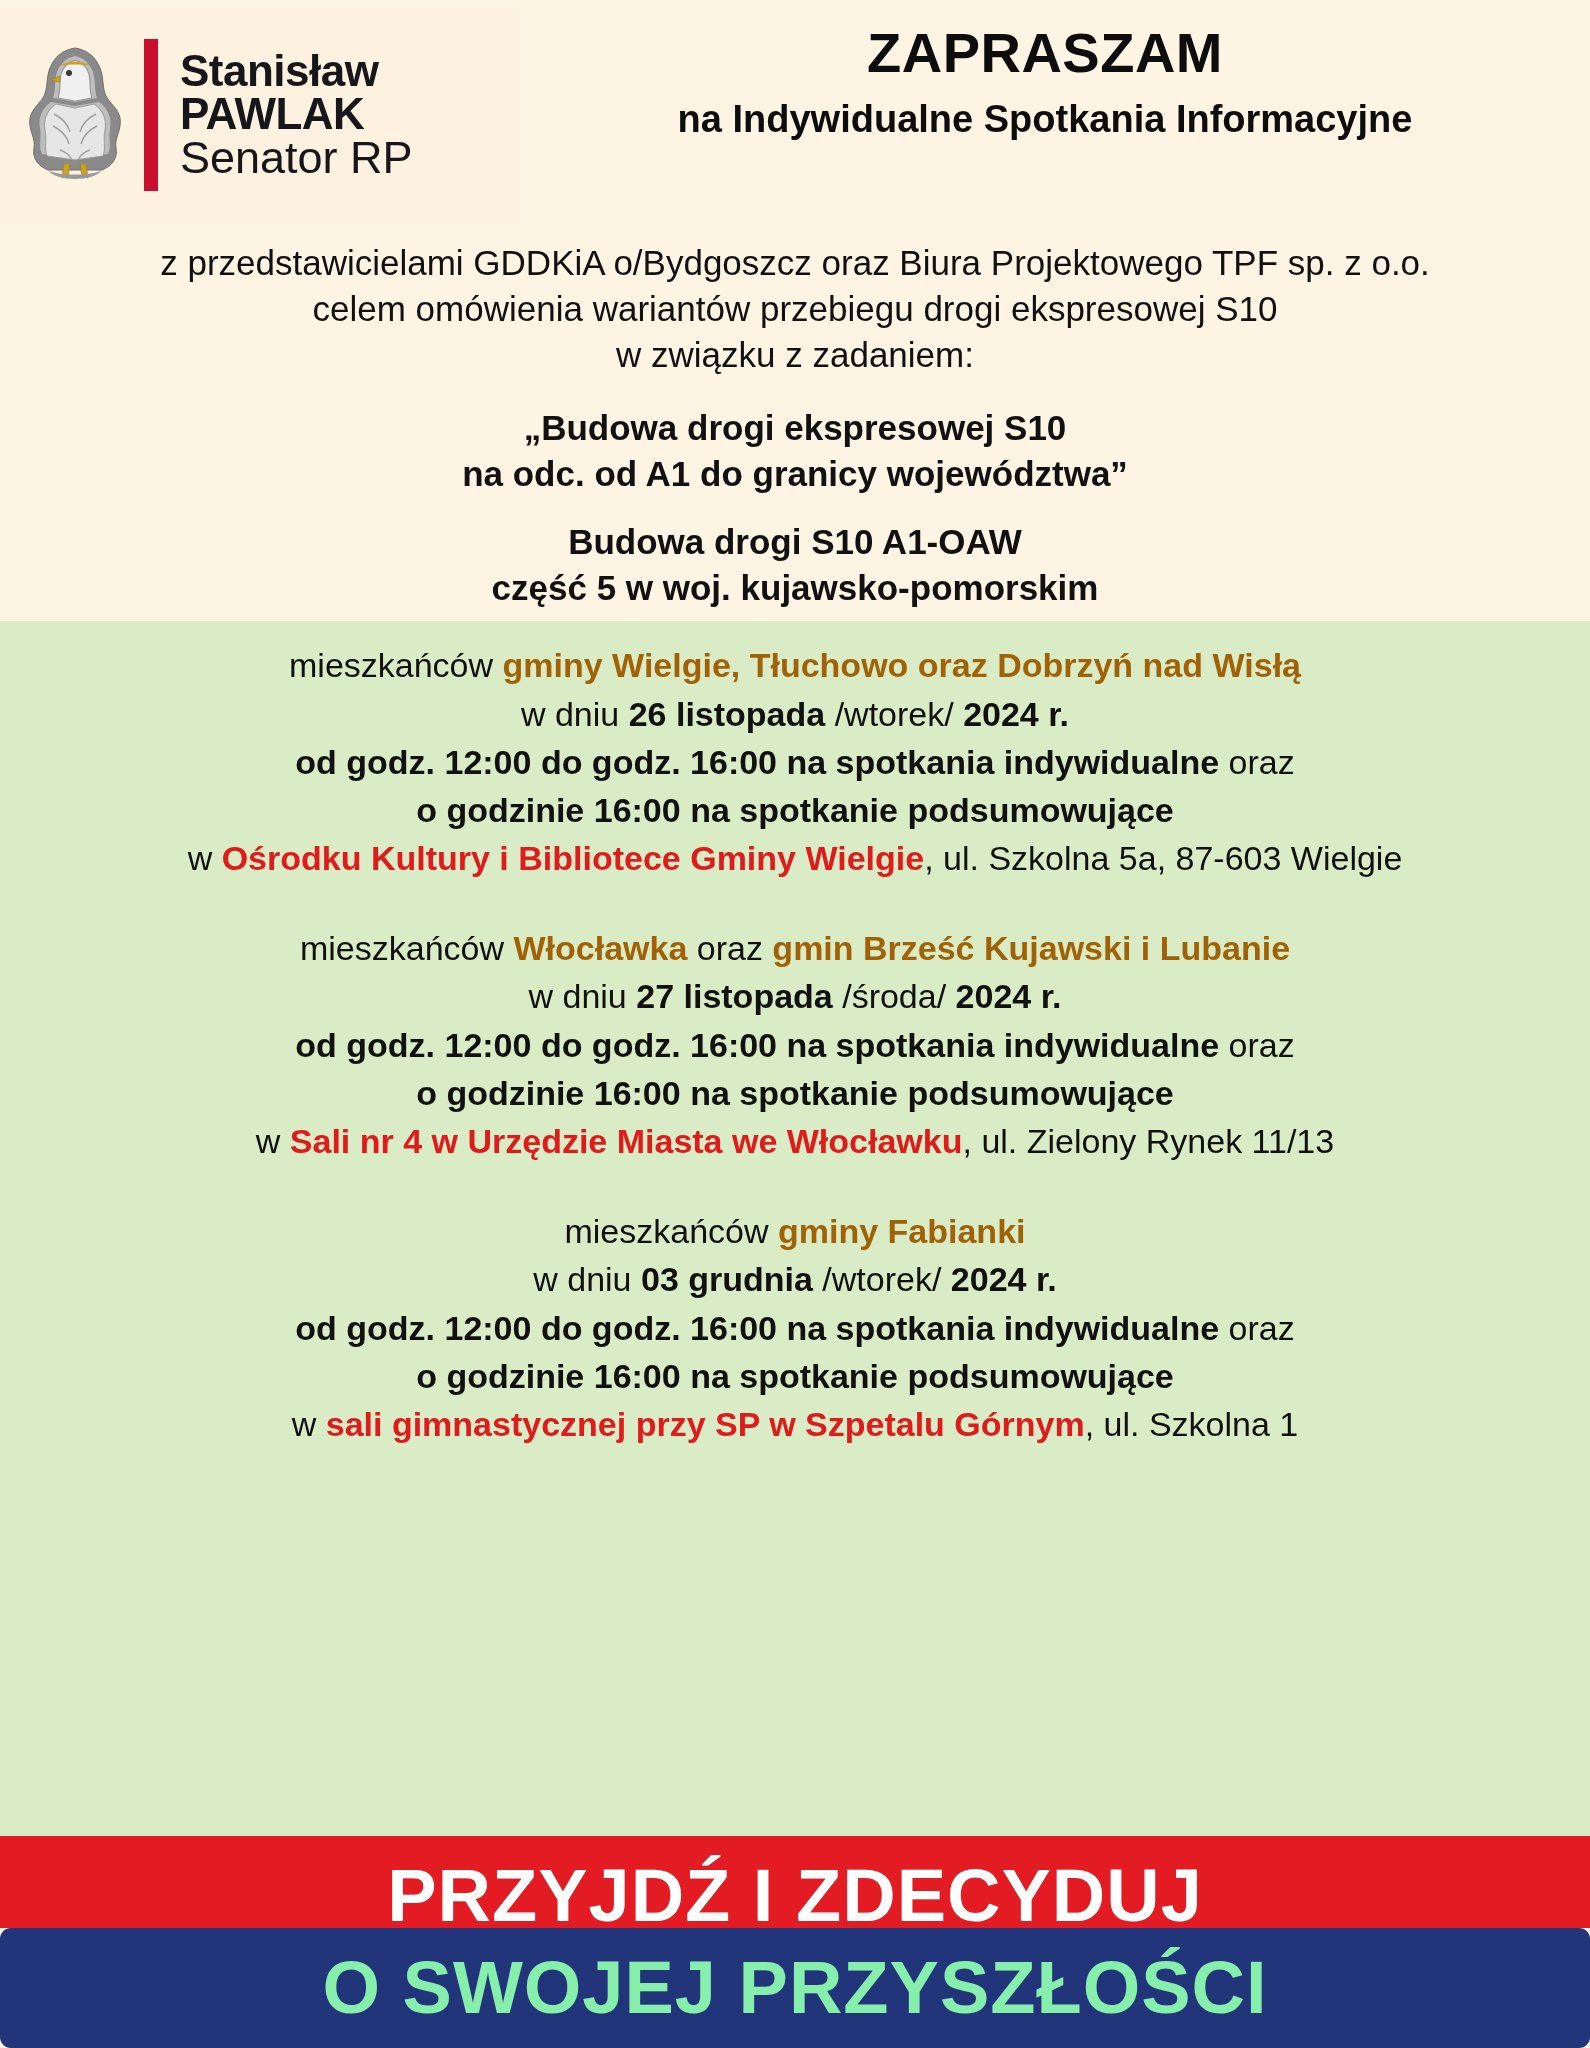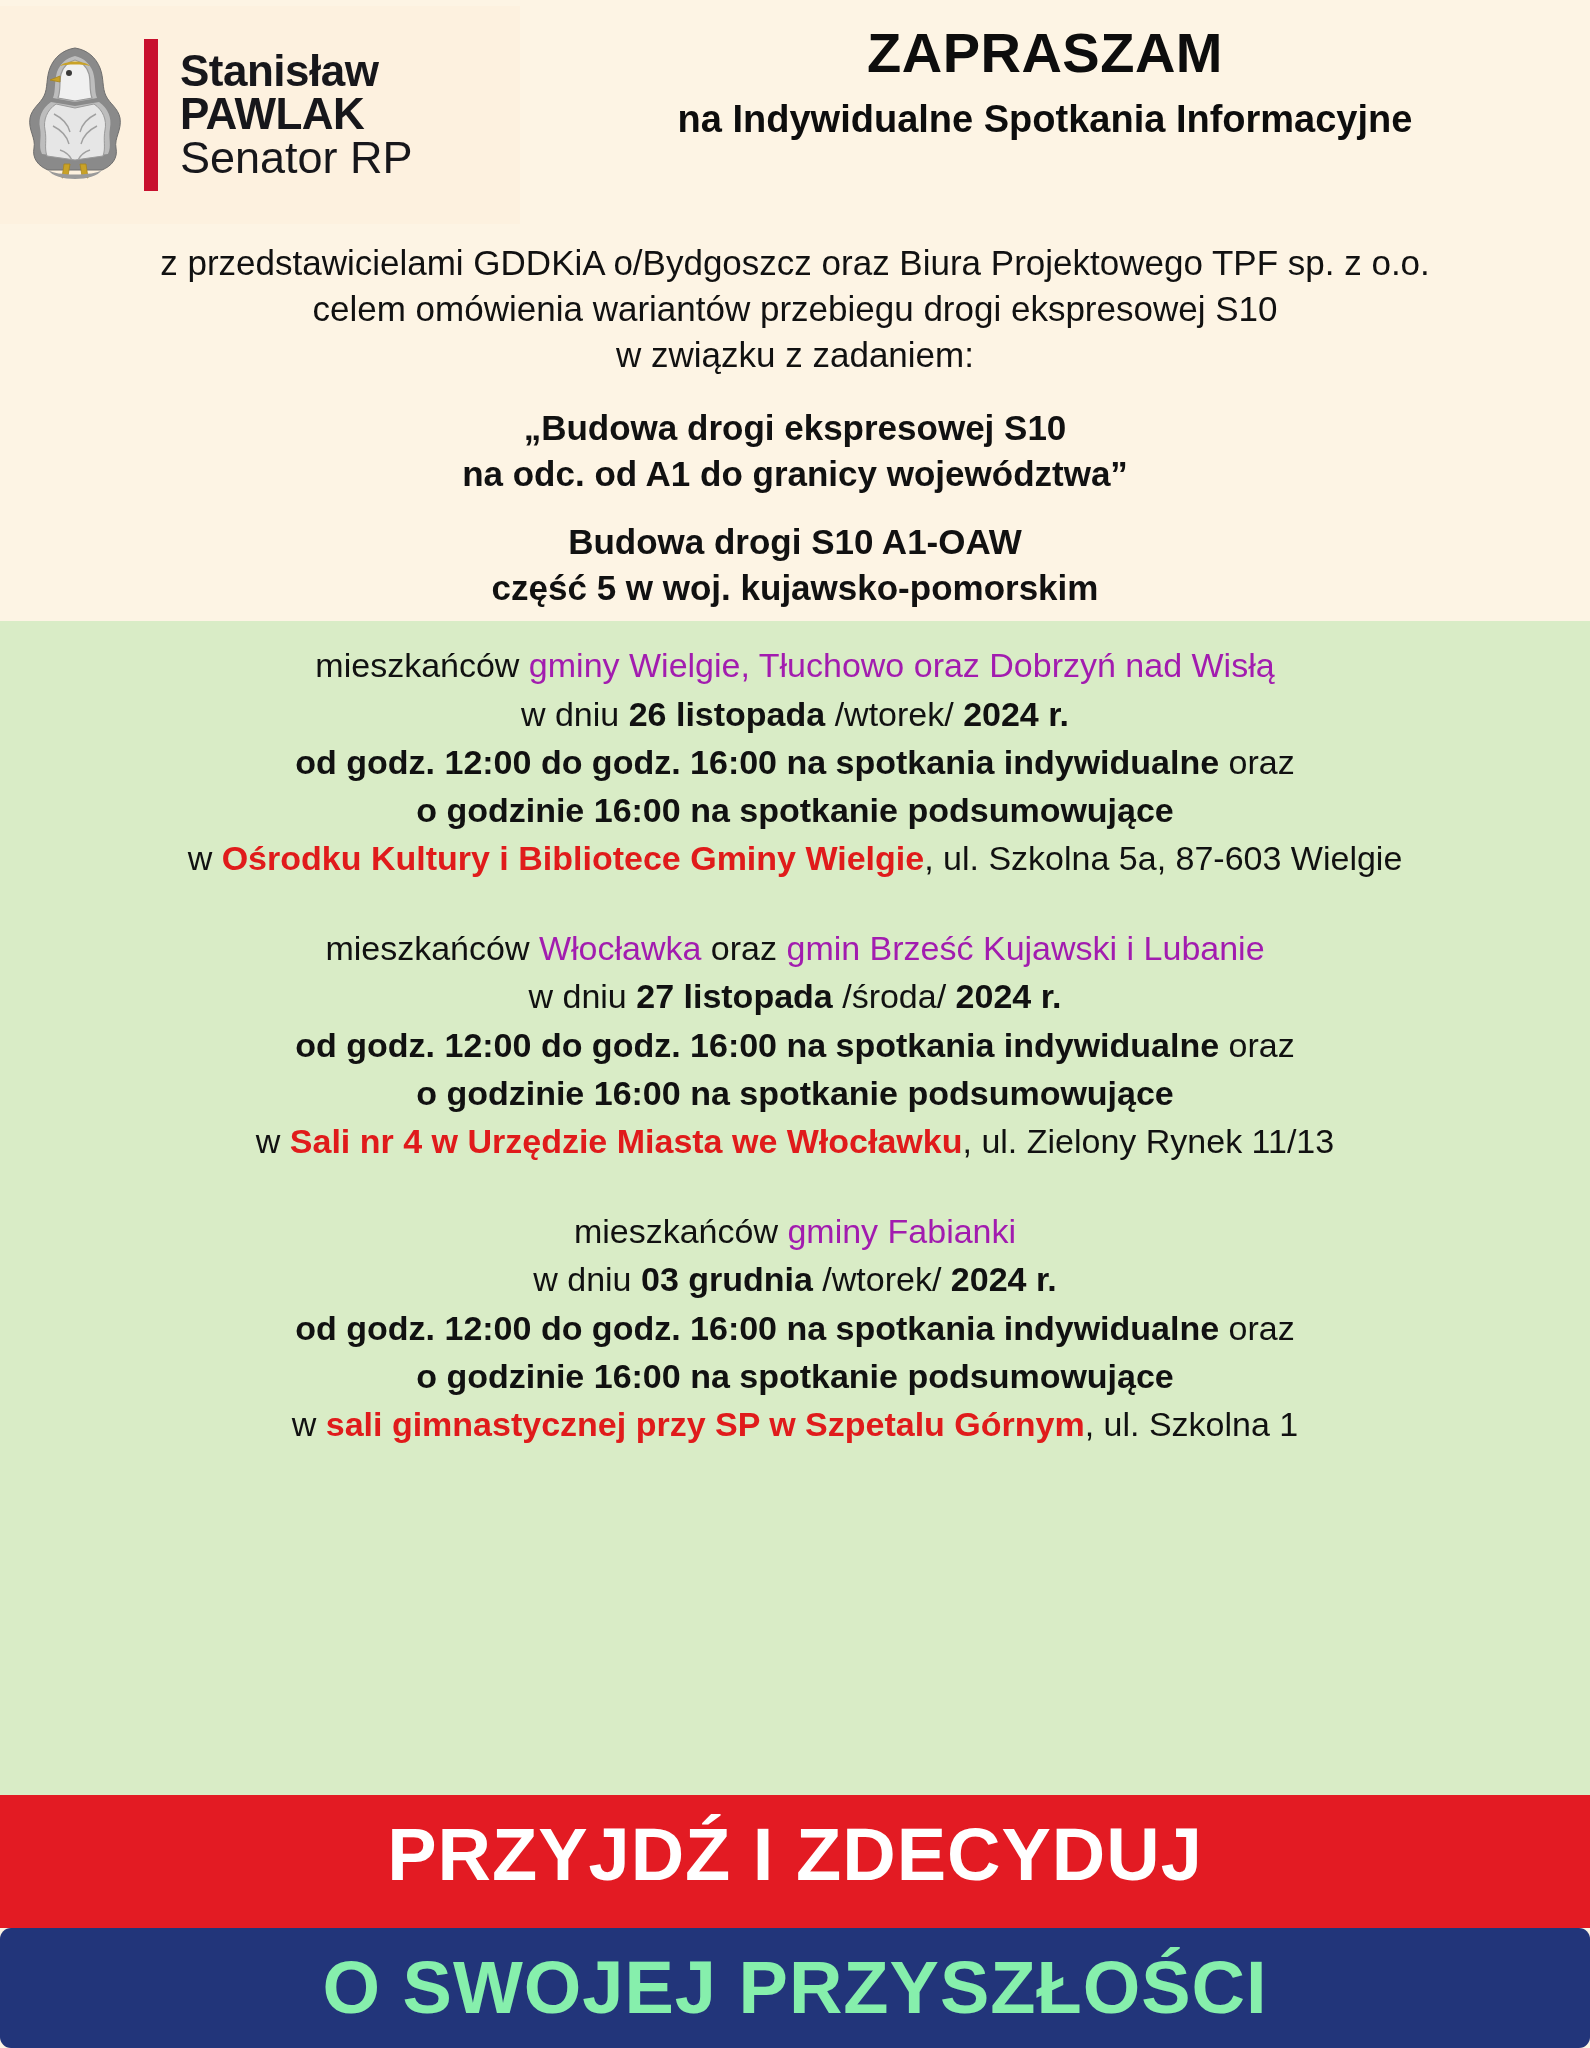--- a/index.html
+++ b/index.html
@@ -147,32 +147,32 @@
     margin-bottom: 46px;
   }
   .meeting:last-child { margin-bottom: 0; }
   .m-line {
     font-size: 34px;
     color: #111;
     line-height: 1.3;
     margin: 0 0 4px 0;
   }
   .m-bold { font-weight: 700; }
-  .m-blue { color: #a21caf; font-weight: 400; }
+  .m-blue { color: #a16207; font-weight: 700; }
   .m-red { color: #e01b1b; font-weight: 700; }
 
   
   .banner-red {
     background: #e31b23;
     color: #ffffff;
     font-size: 74px;
     font-weight: 700;
     text-align: center;
     letter-spacing: 1px;
-    height: 133px;
+    height: 92px;
     line-height: 120px;
     white-space: nowrap;
   }
   .banner-blue {
     background: #22357a;
     color: #86efac;
     font-size: 74px;
     font-weight: 700;
     text-align: center;
     letter-spacing: 1px;

